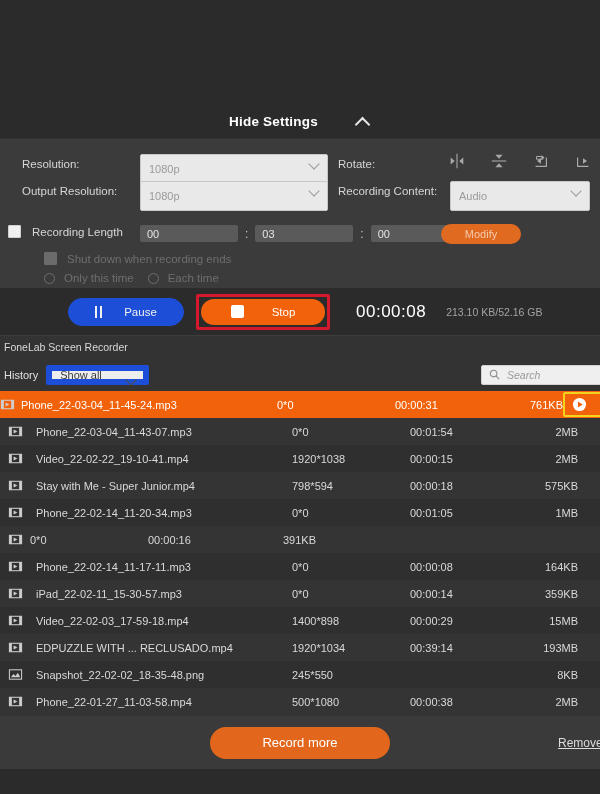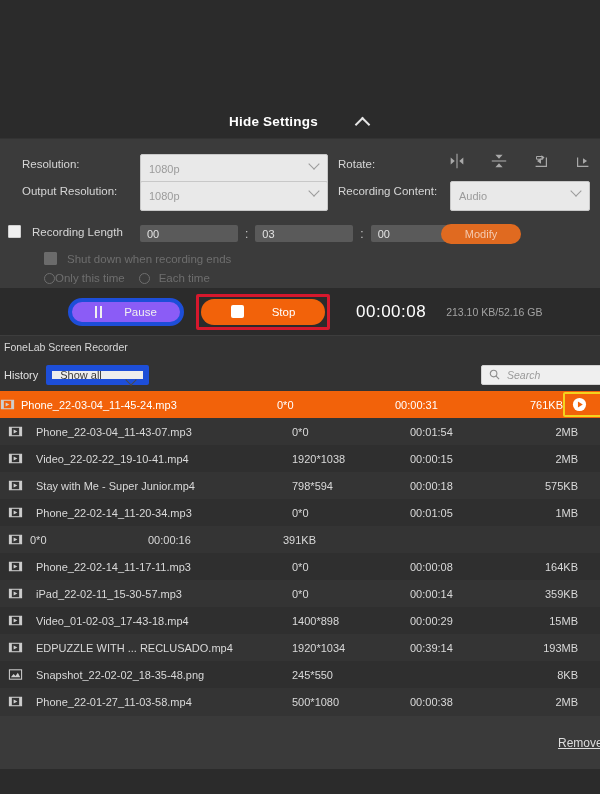--- a/index.html
+++ b/index.html
@@ -87,21 +87,21 @@
     font-family:"Liberation Sans",sans-serif; cursor:default;
   }
 
   
   .control-bar {
     background:#2b2b2b; height:47px;
     display:flex; align-items:center; padding-left:68px; gap:0;
   }
   .pause-btn {
     width:116px; height:28px; border-radius:14px;
-    border:4px solid #1d4ed8; background:#8b5cf6;
+    border:1px solid #1d4ed8; background:#1d4ed8;
     color:#f0f0f0; font-size:11.5px;
     display:flex; align-items:center; justify-content:center; gap:22px;
   }
   .pause-bars { display:flex; gap:3px; }
   .pause-bars i { width:2px; height:12px; background:#f0f0f0; display:block; }
 
   .stop-wrap {
     border:3px solid #d6182d; padding:2px; margin-left:12px;
     background:#2b2b2b; border-radius:2px;
   }
@@ -260,21 +260,21 @@
     <input class="tinput" readonly="" value="00" style="">
   </div>
   <button class="modify-btn" style="position:absolute; left:441px; top:85px;">Modify</button>
 
   <div class="row" style="left:44px; top:113px;">
     <span class="chk dim"></span>
     <span class="dimtext" style="margin-left:10px;">Shut down when recording ends</span>
   </div>
   <div class="row" style="left:44px; top:133px;">
     <span class="radio"></span>
-    <span class="dimtext" style="">Only this time</span>
+    <span class="dimtext" style="margin-left:9px;">Only this time</span>
     <span class="radio" style="margin-left:14px;"></span>
     <span class="dimtext" style="margin-left:9px;">Each time</span>
   </div>
 </div>
 
 <div class="control-bar">
   <div class="pause-btn">
     <span class="pause-bars">
         <i></i>
         <i></i>
@@ -442,21 +442,21 @@
     </div>
     <div class="frow">
       <span class="fc-icon">
         <svg class="aicon" viewBox="0 0 16 16">
           <rect x="1.5" y="3.5" width="13" height="9" fill="none" stroke="#cfcfcf" stroke-width="1.1"></rect>
           <rect x="1.5" y="3.5" width="2.6" height="9" fill="#cfcfcf"></rect>
           <rect x="11.9" y="3.5" width="2.6" height="9" fill="#cfcfcf"></rect>
           <path d="M6 5.8 L10 8 L6 10.2 Z" fill="#cfcfcf"></path>
         </svg>
       </span>
-      <span class="fc-name">Video_01-02-03_17-43-18.mp4</span>
+      <span class="fc-name">Video_22-02-03_17-59-18.mp4</span>
       <span class="fc-dim">1400*898</span>
       <span class="fc-dur">00:00:29</span>
       <span class="fc-size">15MB</span>
       <span class="actions-cell"></span>
     </div>
     <div class="frow alt">
       <span class="fc-icon">
         <svg class="aicon" viewBox="0 0 16 16">
           <rect x="1.5" y="3.5" width="13" height="9" fill="none" stroke="#cfcfcf" stroke-width="1.1"></rect>
           <rect x="1.5" y="3.5" width="2.6" height="9" fill="#cfcfcf"></rect>
@@ -494,14 +494,15 @@
       </span>
       <span class="fc-name">Phone_22-01-27_11-03-58.mp4</span>
       <span class="fc-dim">500*1080</span>
       <span class="fc-dur">00:00:38</span>
       <span class="fc-size">2MB</span>
       <span class="actions-cell"></span>
     </div>
   </div>
 
 <div class="bottom-bar">
+  <button class="record-more">Record more</button>
   <a class="remove-link" href="#">Remove all</a>
 </div>
 
 </body></html>

